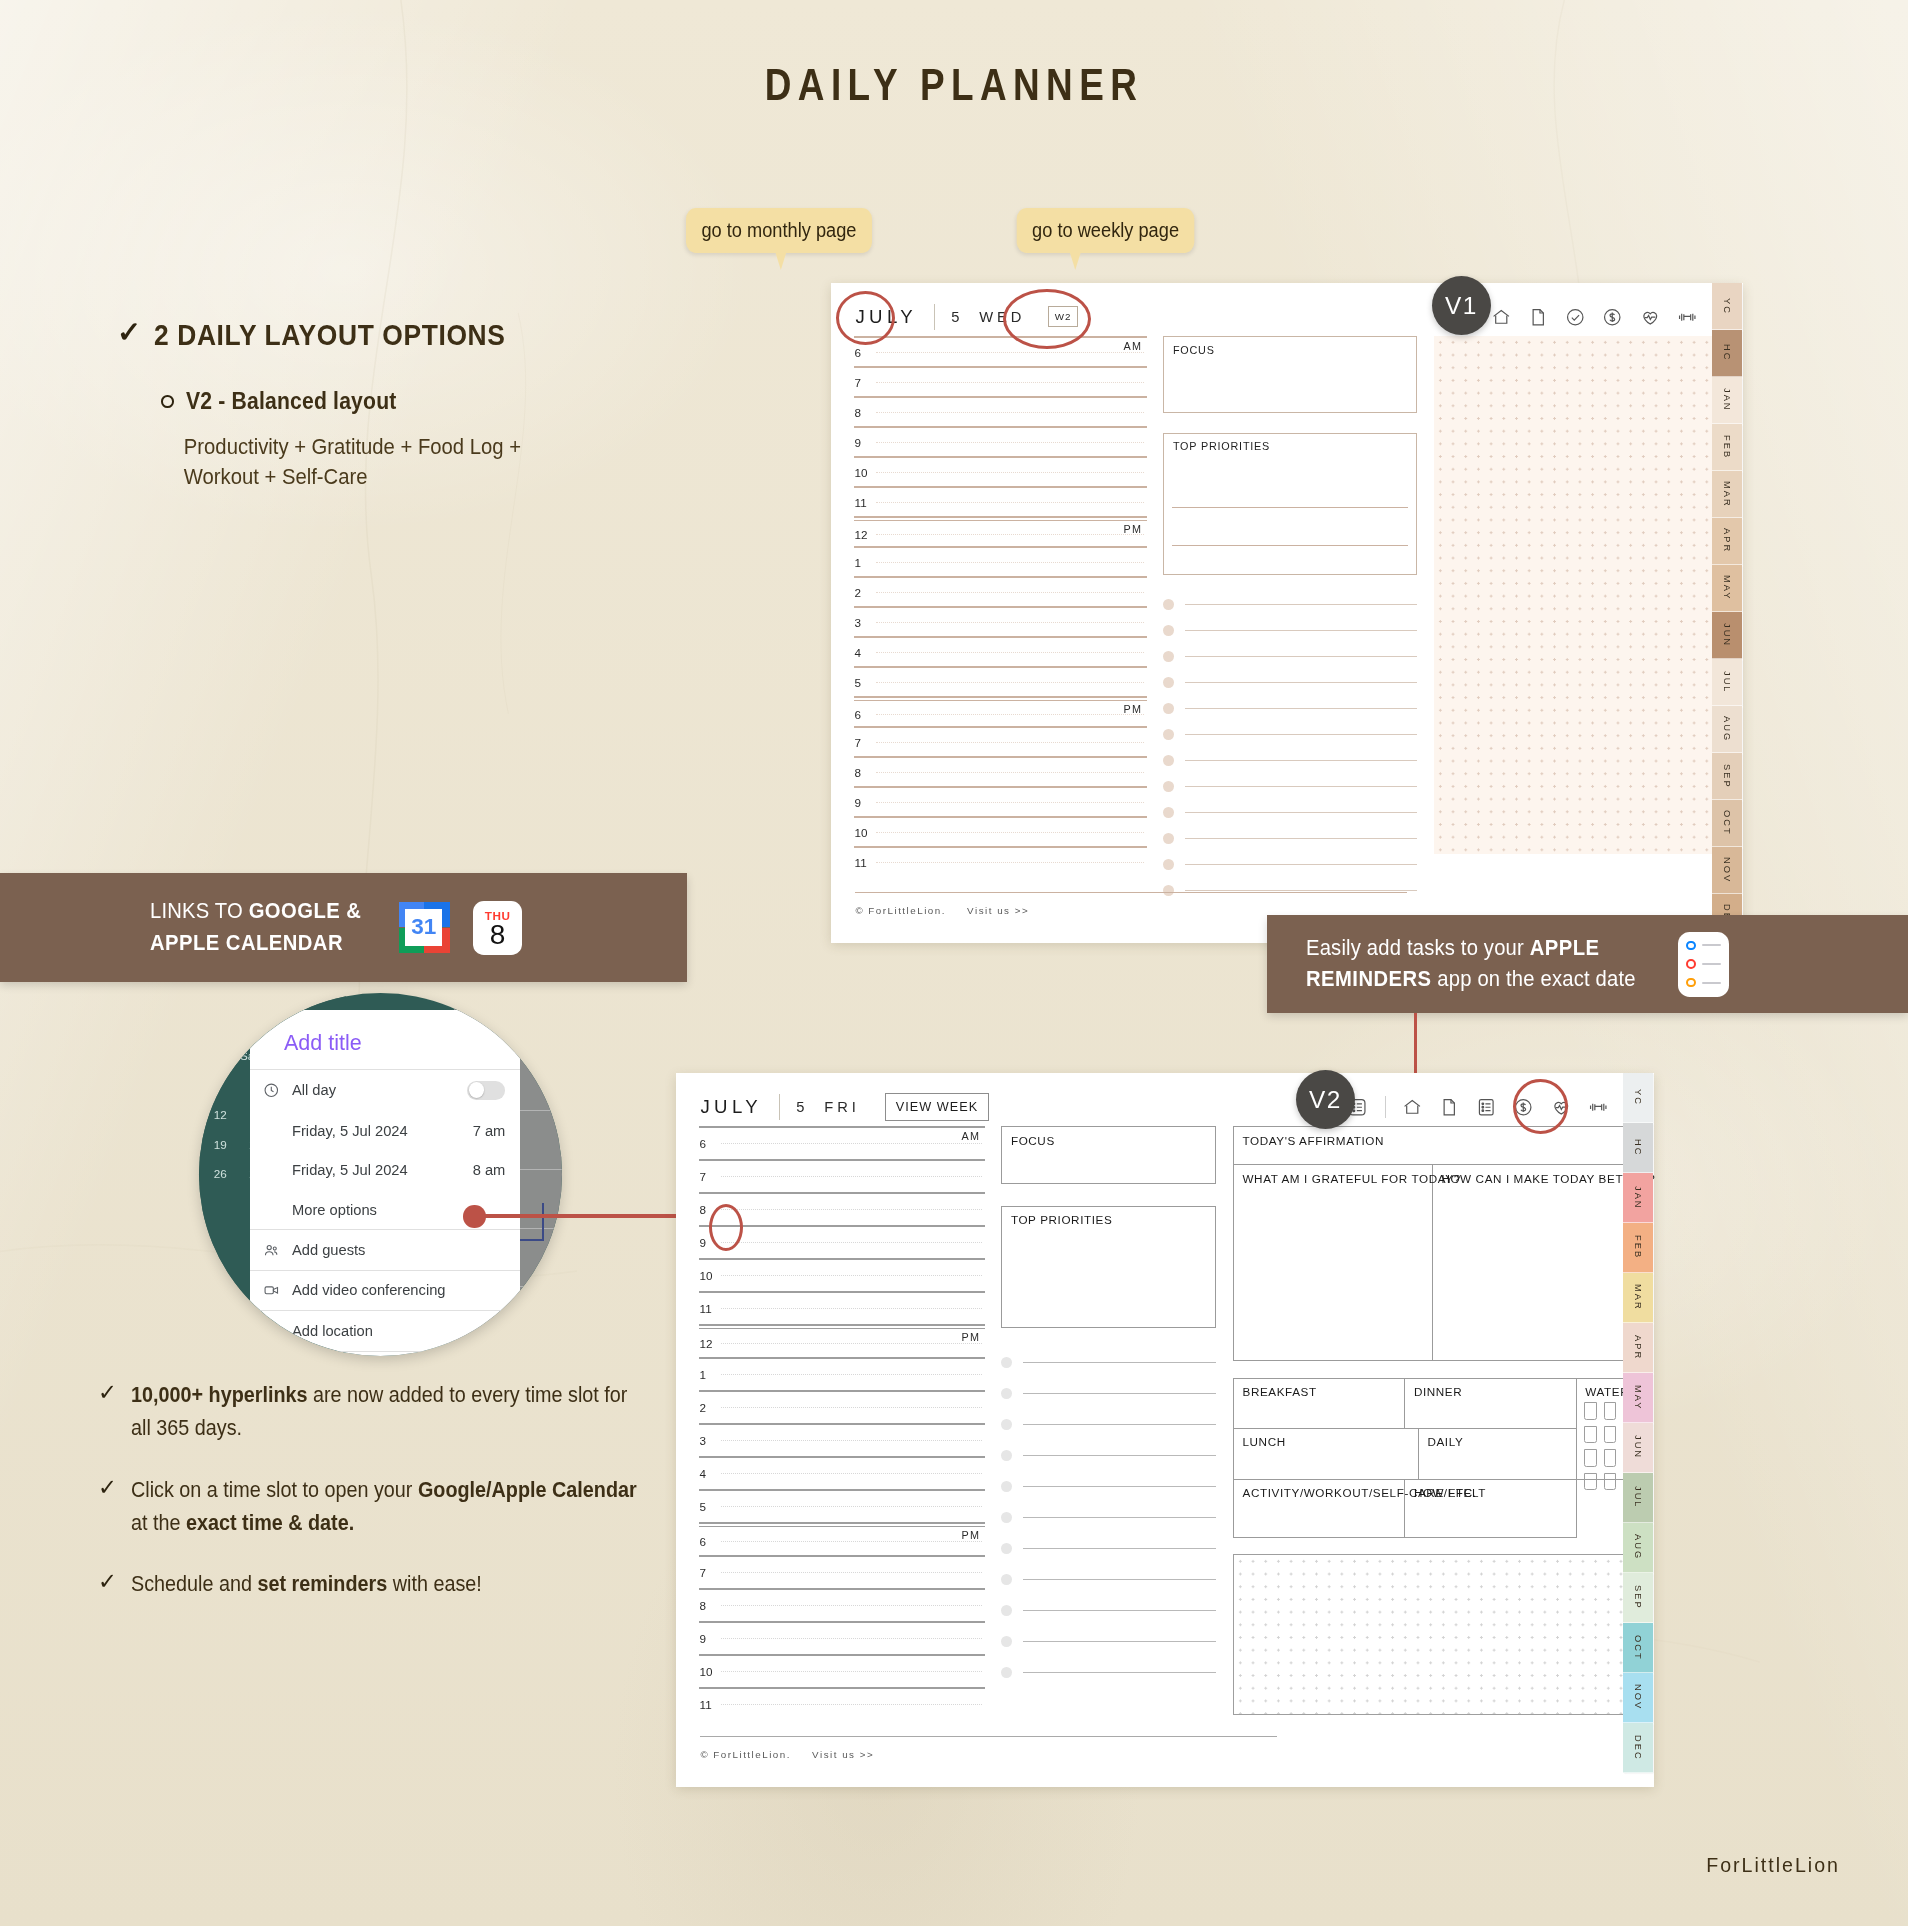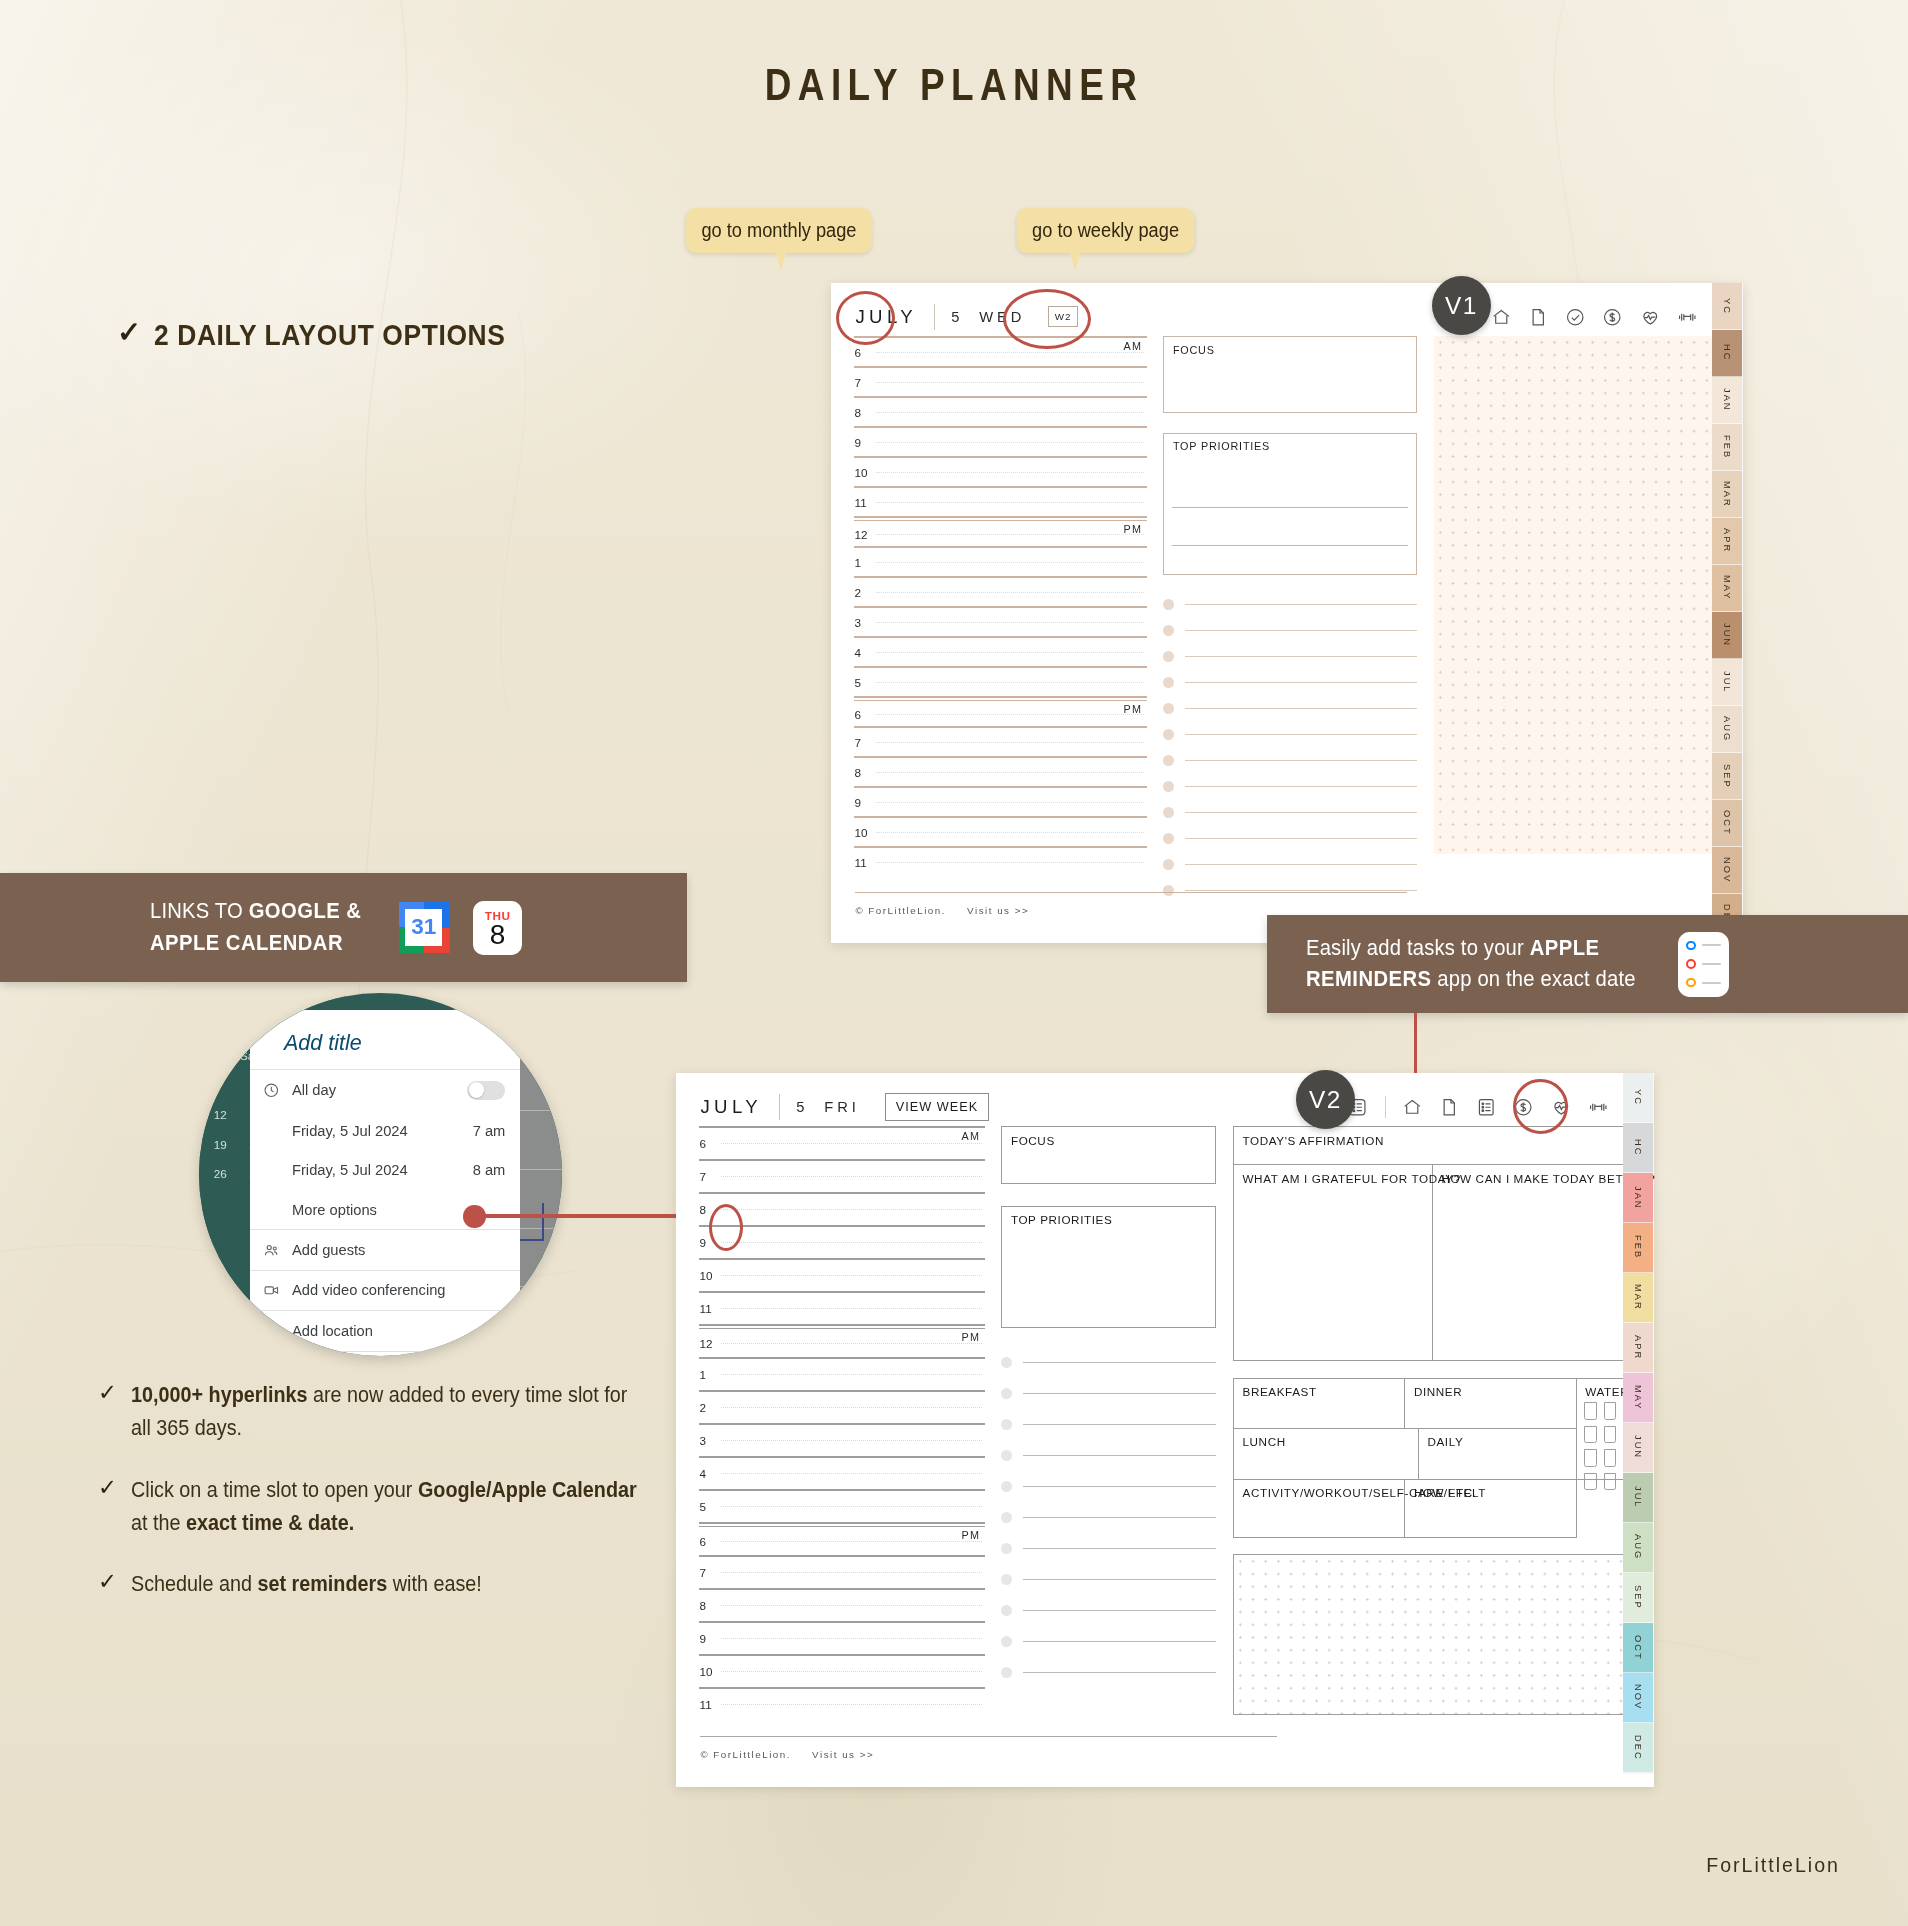--- a/index.html
+++ b/index.html
@@ -247,21 +247,21 @@
     position:absolute; right:17.6px; top:210px; width:29px; height:38px;
     border:2px solid #3b4a86; border-left:0; border-top:0;
   }
   .evt:before{
     content:""; position:absolute; left:-6.8px; top:-6.8px; width:10.8px;height:10.8px;
     border-radius:50%; background:#3b4a86;
   }
   .gpanel{
     position:absolute; left:51px; top:16.6px; width:270px; bottom:0; background:#fff;
   }
-  .gp-title{ padding:21.5px 34px 12.7px 34px; font-size:21.5px; color:#0c4a6e; font-weight:400;font-style:italic; }
+  .gp-title{ padding:21.5px 34px 12.7px 34px; font-size:21.5px; color:#8b5cf6; font-weight:400; }
   .gp-div{ height:0.5px; background:#e0e0e0; }
   .gp-row{
     display:flex; align-items:center; gap:12.7px; padding:11.7px 14.7px 11.7px 12.7px;
     font-size:14.7px; color:#3c4043;
   }
   .gp-row .gi{ width:16.6px;height:16.6px;flex:0 0 auto;color:#5f6368; }
   .gp-row .gi svg{width:100%;height:100%;}
   .gp-row .sp{ margin-left:auto; font-size:14.7px; color:#3c4043; }
   .gp-row.indent{ padding-left:42px; }
   .toggle{
@@ -305,20 +305,27 @@
 
 <div class="page-title">DAILY PLANNER</div>
 
 <div class="features">
   <div class="feat-head">
     <span class="tick">✓</span>
     <h2>2 DAILY LAYOUT OPTIONS</h2>
   </div>
 
 
+  <div class="sub-item">
+    <div class="sub-row">
+      <span class="ring"></span>
+      <h3>V2 - Balanced layout</h3>
+    </div>
+    <div class="sub-desc">Productivity + Gratitude + Food Log + Workout + Self-Care</div>
+  </div>
 </div>
 
 <div class="bubble" id="bubble-monthly">go to monthly page</div>
 <div class="bubble" id="bubble-weekly">go to weekly page</div>
 
 <div class="planner" id="planner-v1">
   <div class="pl-head">
     <span class="pl-month">JULY</span>
     <span class="pl-div"></span>
     <span class="pl-date"><span>5</span>&nbsp;&nbsp;<span>WED</span></span>

